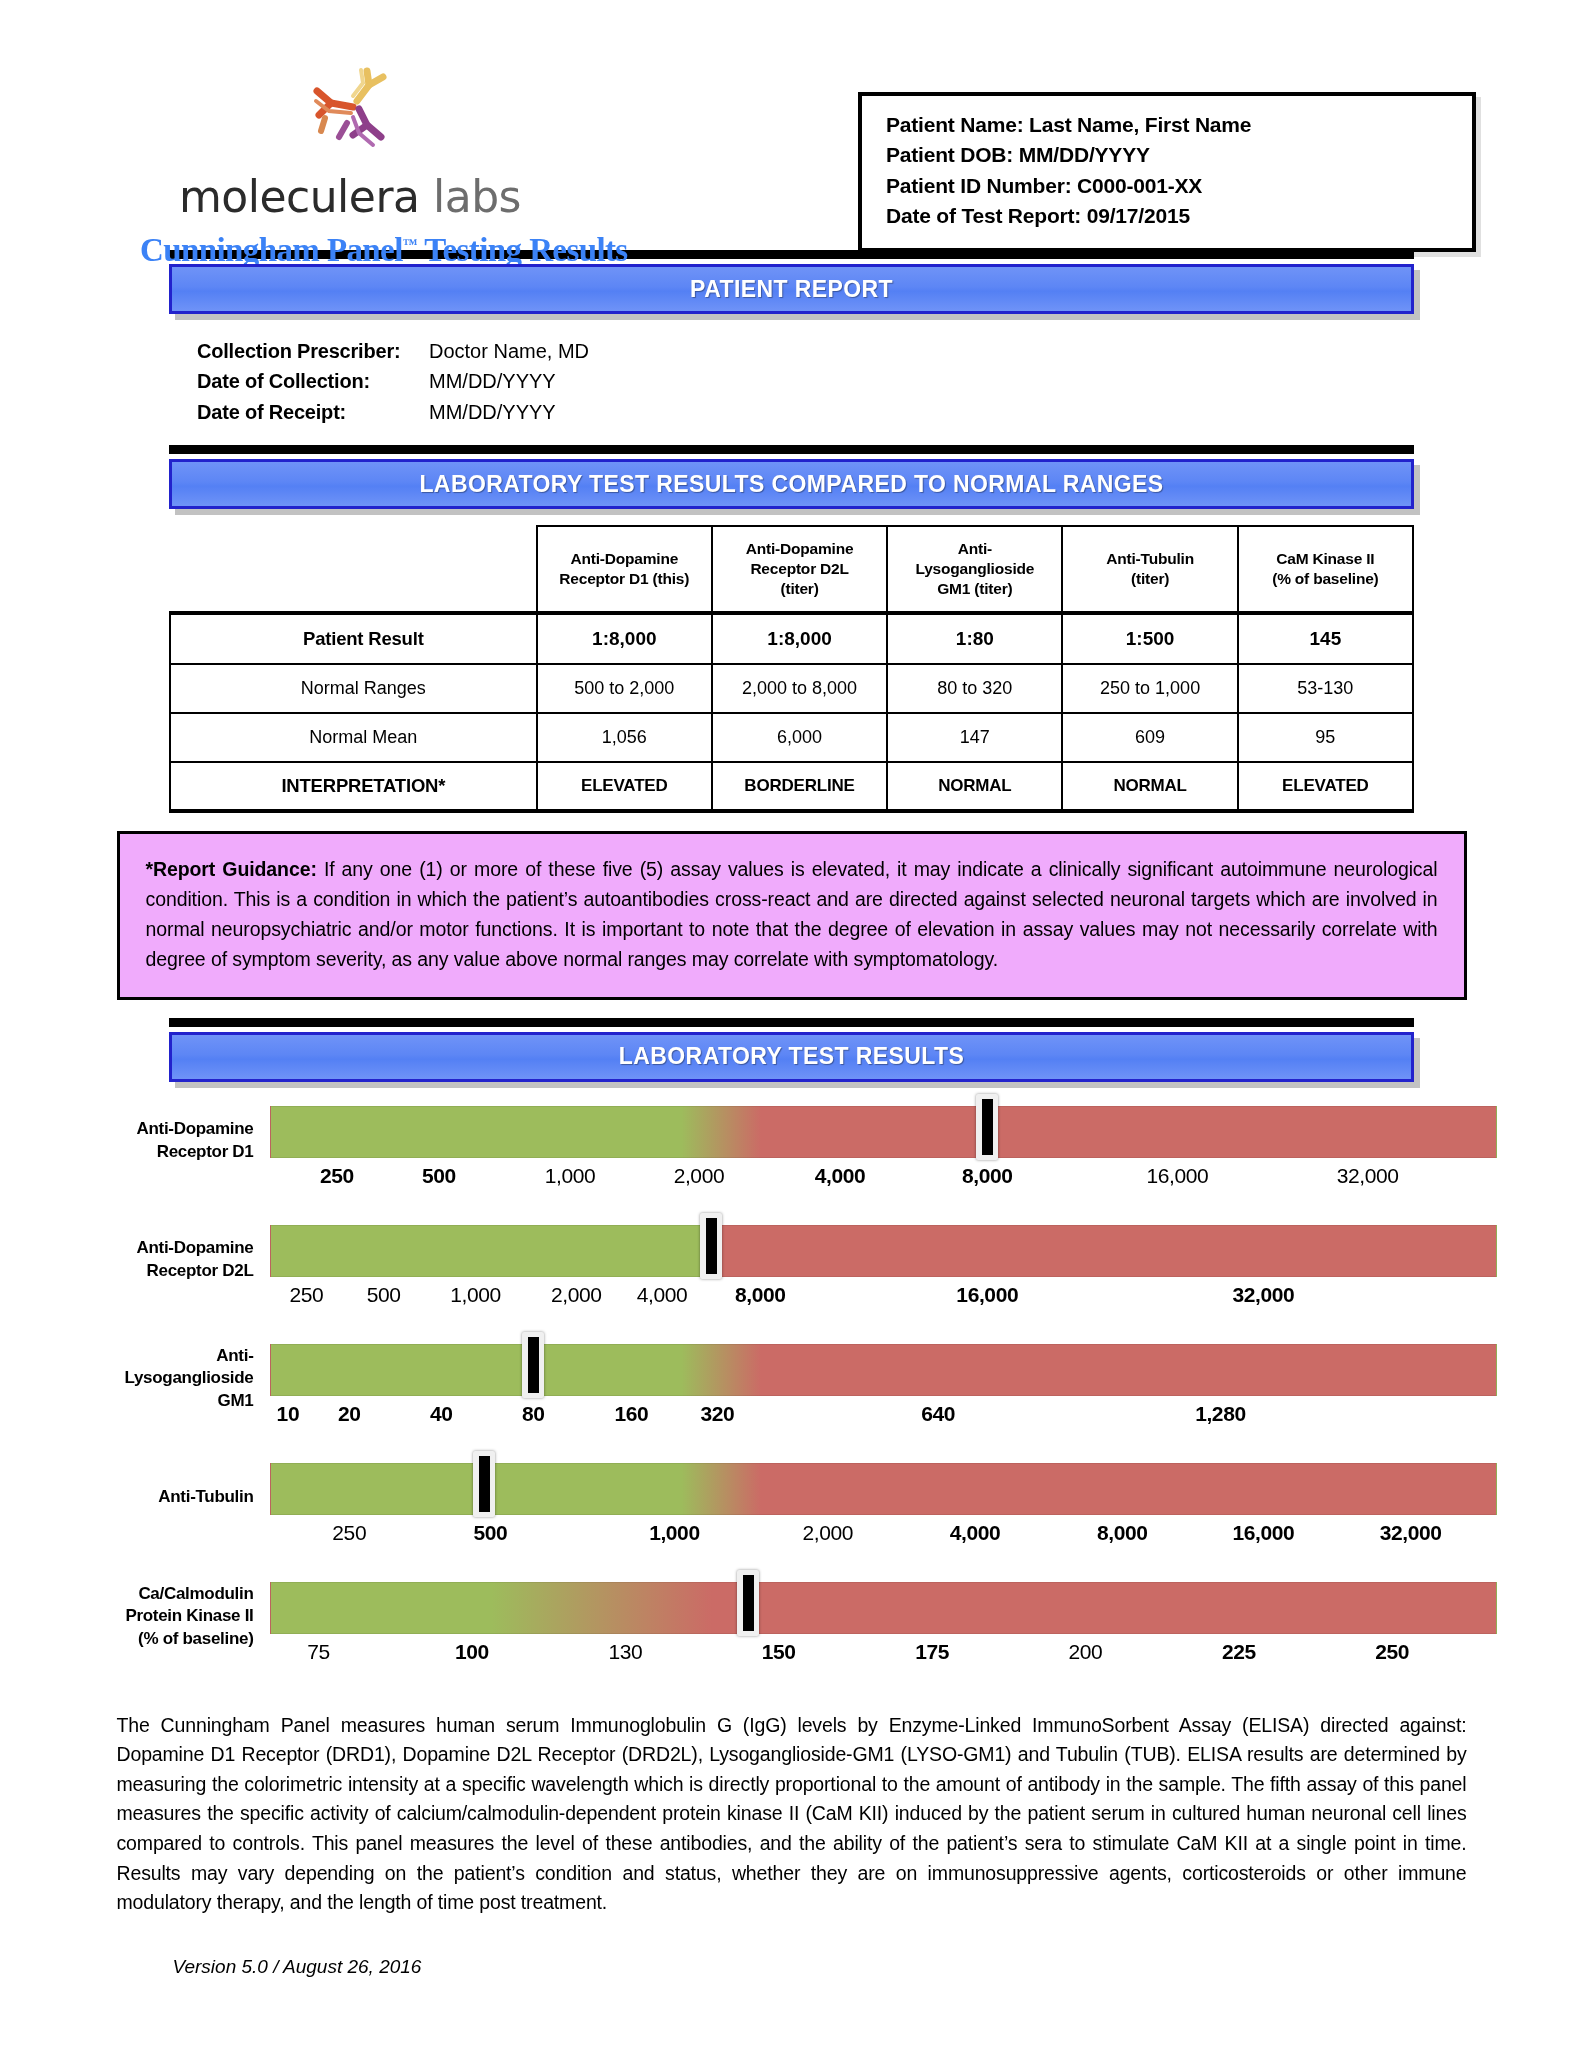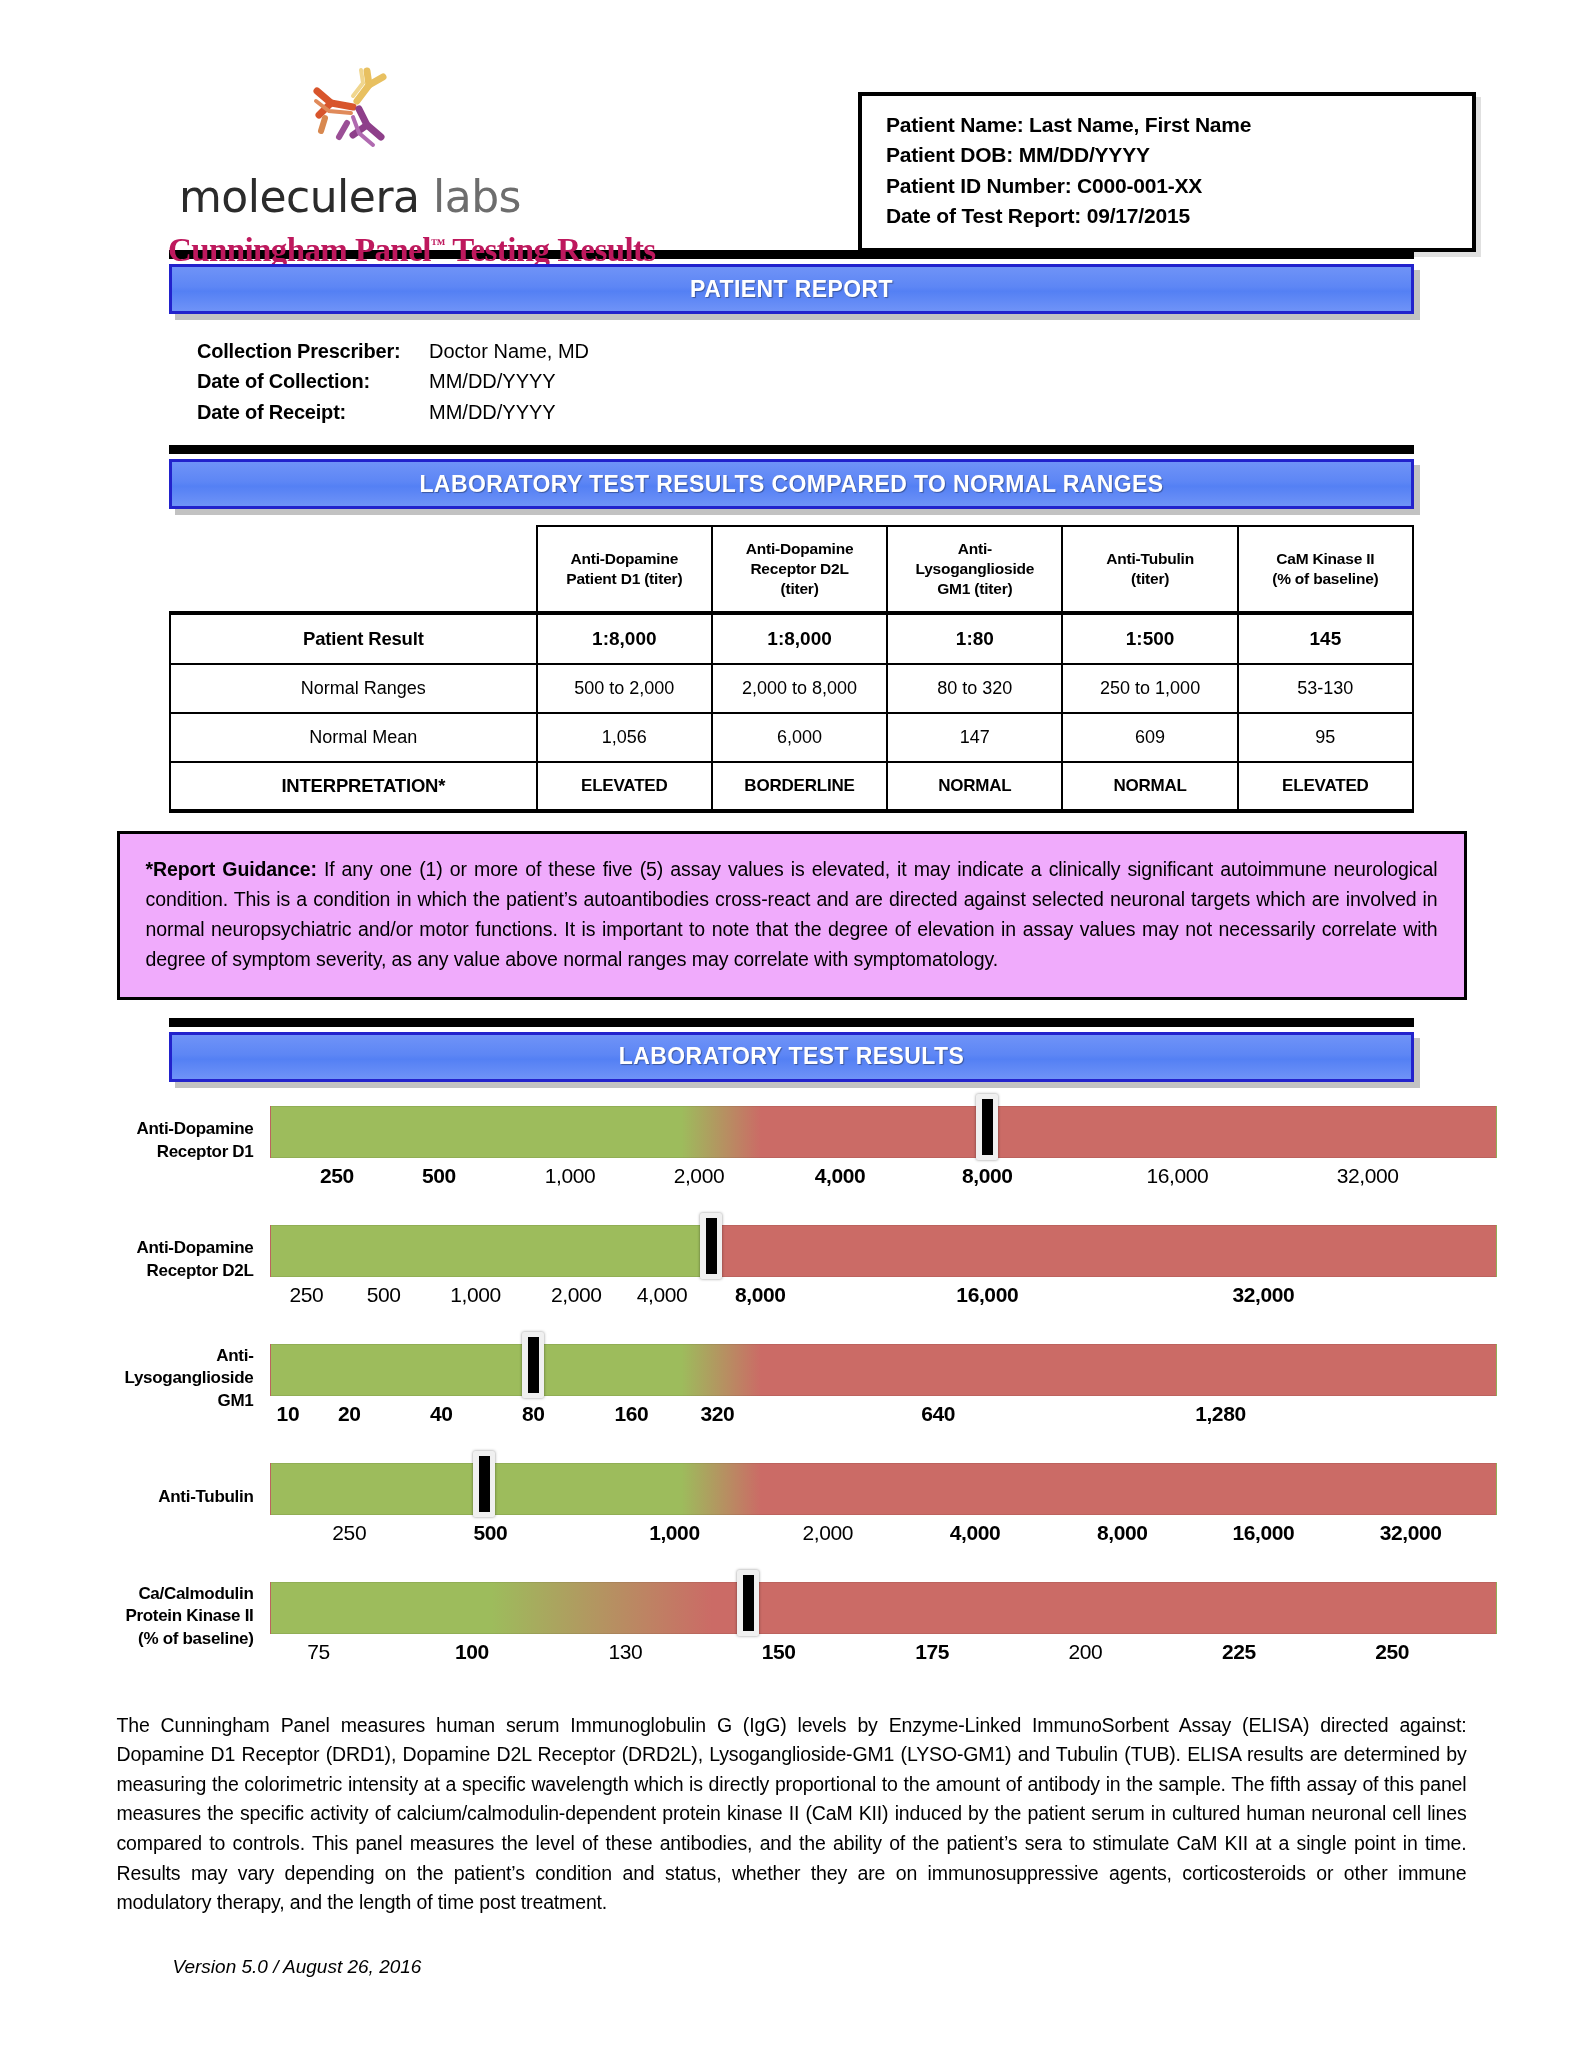--- a/index.html
+++ b/index.html
@@ -24,21 +24,21 @@
   .logo-mark { height:105px; width:100%; display:flex; align-items:center; justify-content:center; }
   .logo-word {
     font-family:"DejaVu Sans", sans-serif;
     font-size:44px; font-weight:400; letter-spacing:-0.5px;
     color:#2b2b2b; margin-top:6px;
   }
   .logo-word .light { color:#6d6d6d; }
   .panel-title {
     font-family:"Liberation Serif", serif;
     font-size:33px; font-weight:600; letter-spacing:-0.6px;
-    color:#be185d; margin-top:10px; white-space:nowrap;margin-left:28px;
+    color:#3b82f6; margin-top:10px; white-space:nowrap;
   }
   .panel-title sup { font-size:15px; vertical-align:super; }
 
   .patient-box {
     position:absolute; left:858px; top:92px; width:618px;
     border:4px solid #000;
     background:#fff;
     padding:14px 24px 16px 24px;
     box-shadow:5px 5px 0 rgba(0,0,0,0.12);
   }
@@ -211,21 +211,21 @@
           <col>
           <col>
           <col>
           <col>
         </colgroup>
       <tbody>
           <tr>
         <td class="hdr-blank"></td>
         <td class="hdr-cell">
           <div>Anti-Dopamine</div>
-          <div>Patient D1 (titer)</div>
+          <div>Receptor D1 (this)</div>
         </td>
         <td class="hdr-cell">
           <div>Anti-Dopamine</div>
           <div>Receptor D2L</div>
           <div>(titer)</div>
         </td>
         <td class="hdr-cell">
           <div>Anti-</div>
           <div>Lysoganglioside</div>
           <div>GM1 (titer)</div>

